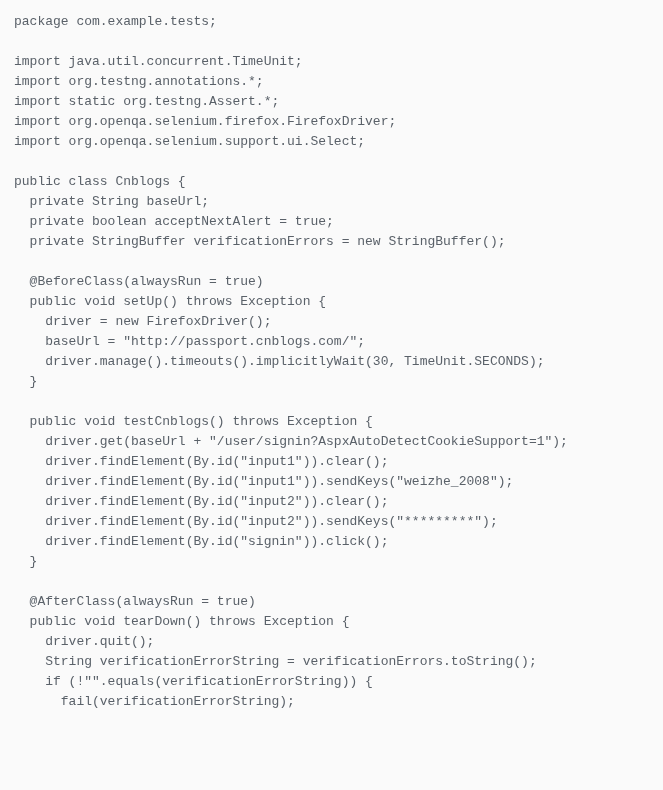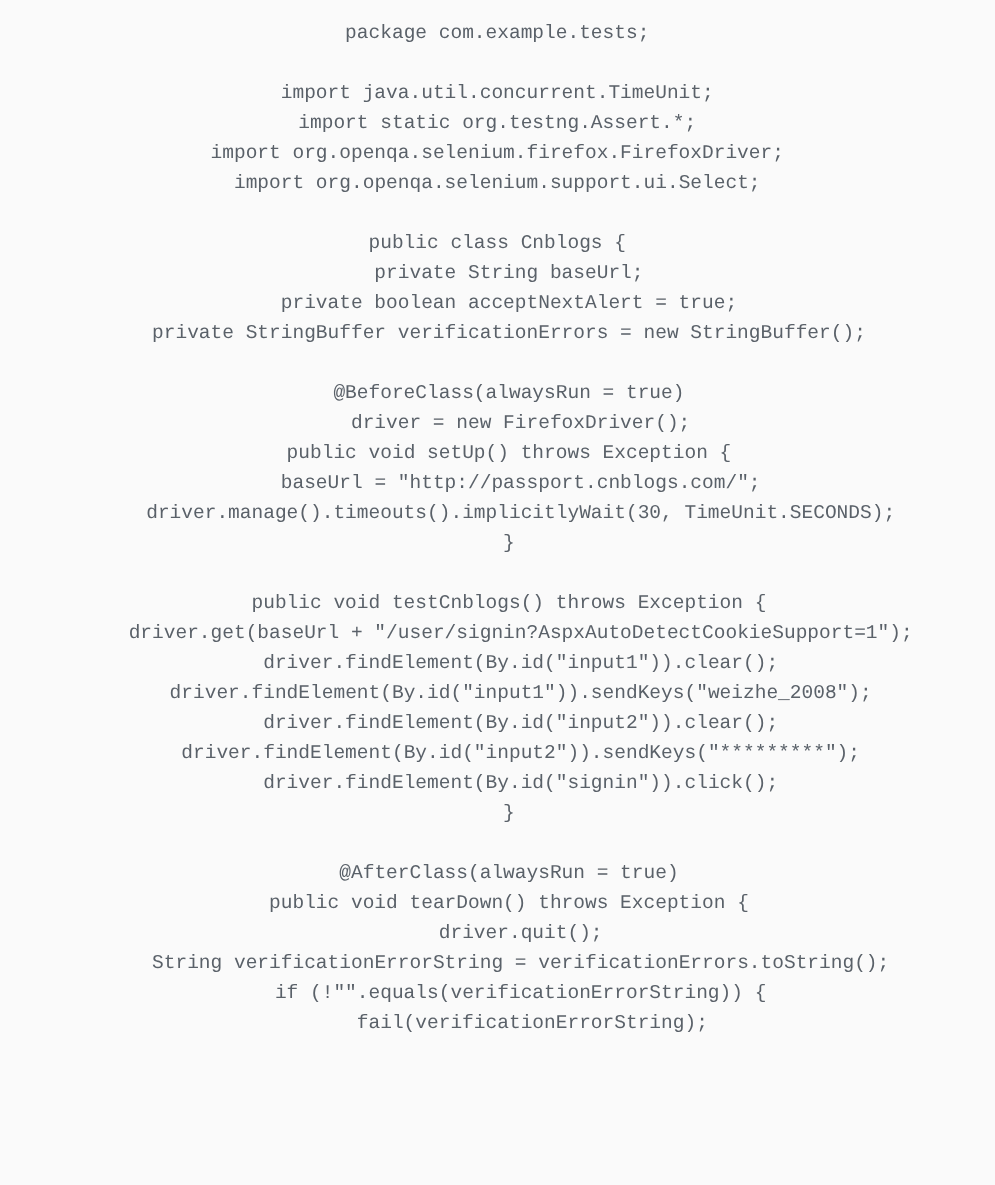--- a/index.html
+++ b/index.html
@@ -13,42 +13,42 @@
       line-height: 20px;
       background: #fafafa;
       color: #5a6169;
       padding: 12px 14px;
       width: 663px;
       position: relative;
     }
     .code-line {
       white-space: pre;
       min-height: 20px;
-      text-align: center;
     }
   </style>
 </head>
 <body>
 
 <div id="code-container">
     <div class="code-line">package com.example.tests;</div>
     <div class="code-line"></div>
     <div class="code-line">import java.util.concurrent.TimeUnit;</div>
+    <div class="code-line">import org.testng.annotations.*;</div>
     <div class="code-line">import static org.testng.Assert.*;</div>
     <div class="code-line">import org.openqa.selenium.firefox.FirefoxDriver;</div>
     <div class="code-line">import org.openqa.selenium.support.ui.Select;</div>
     <div class="code-line"></div>
     <div class="code-line">public class Cnblogs {</div>
     <div class="code-line">  private String baseUrl;</div>
     <div class="code-line">  private boolean acceptNextAlert = true;</div>
     <div class="code-line">  private StringBuffer verificationErrors = new StringBuffer();</div>
     <div class="code-line"></div>
     <div class="code-line">  @BeforeClass(alwaysRun = true)</div>
+    <div class="code-line">  public void setUp() throws Exception {</div>
     <div class="code-line">    driver = new FirefoxDriver();</div>
-    <div class="code-line">  public void setUp() throws Exception {</div>
     <div class="code-line">    baseUrl = "http://passport.cnblogs.com/";</div>
     <div class="code-line">    driver.manage().timeouts().implicitlyWait(30, TimeUnit.SECONDS);</div>
     <div class="code-line">  }</div>
     <div class="code-line"></div>
     <div class="code-line">  public void testCnblogs() throws Exception {</div>
     <div class="code-line">    driver.get(baseUrl + "/user/signin?AspxAutoDetectCookieSupport=1");</div>
     <div class="code-line">    driver.findElement(By.id("input1")).clear();</div>
     <div class="code-line">    driver.findElement(By.id("input1")).sendKeys("weizhe_2008");</div>
     <div class="code-line">    driver.findElement(By.id("input2")).clear();</div>
     <div class="code-line">    driver.findElement(By.id("input2")).sendKeys("*********");</div>

